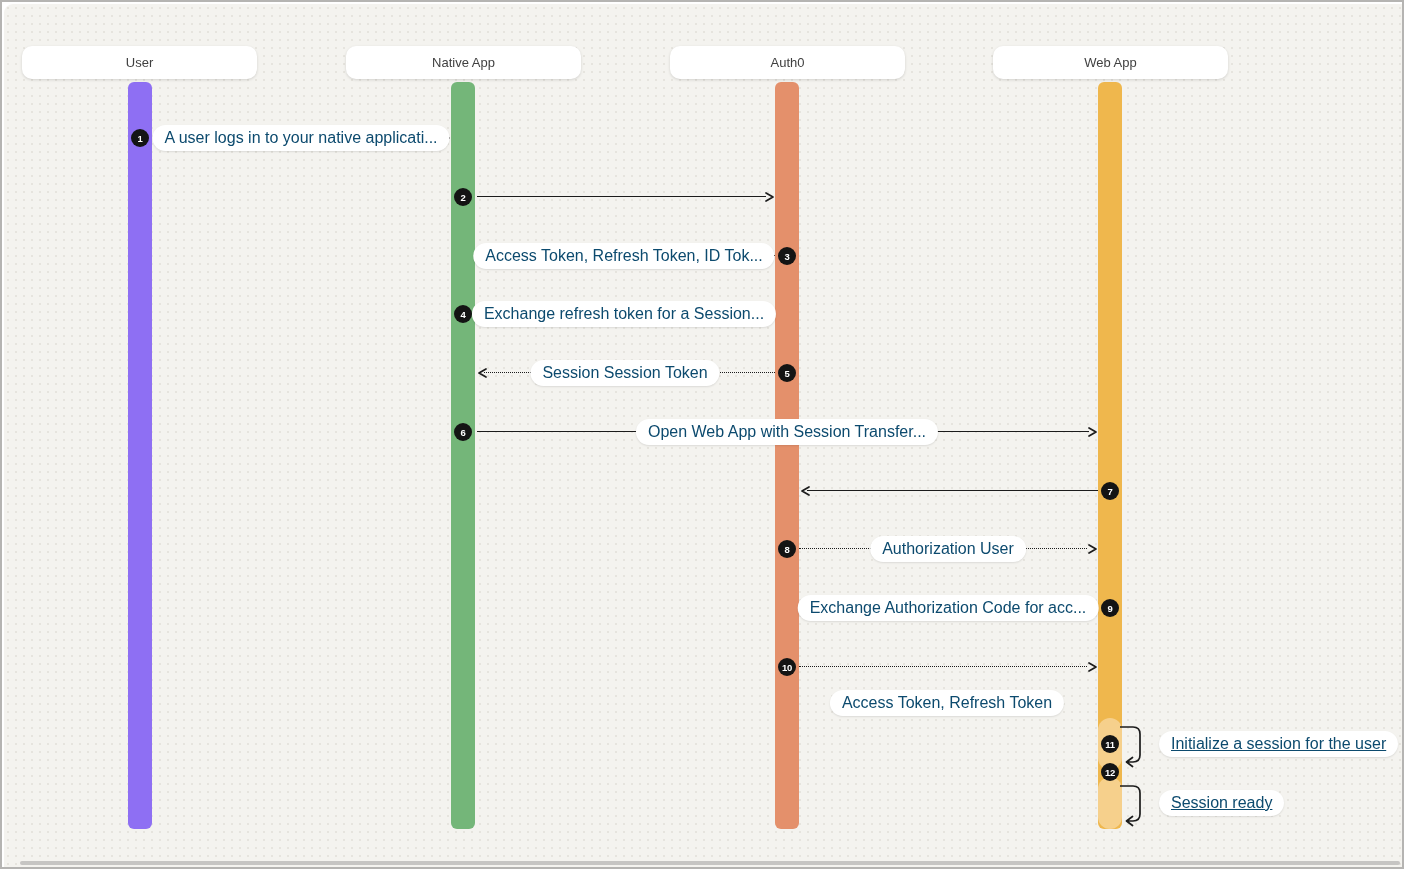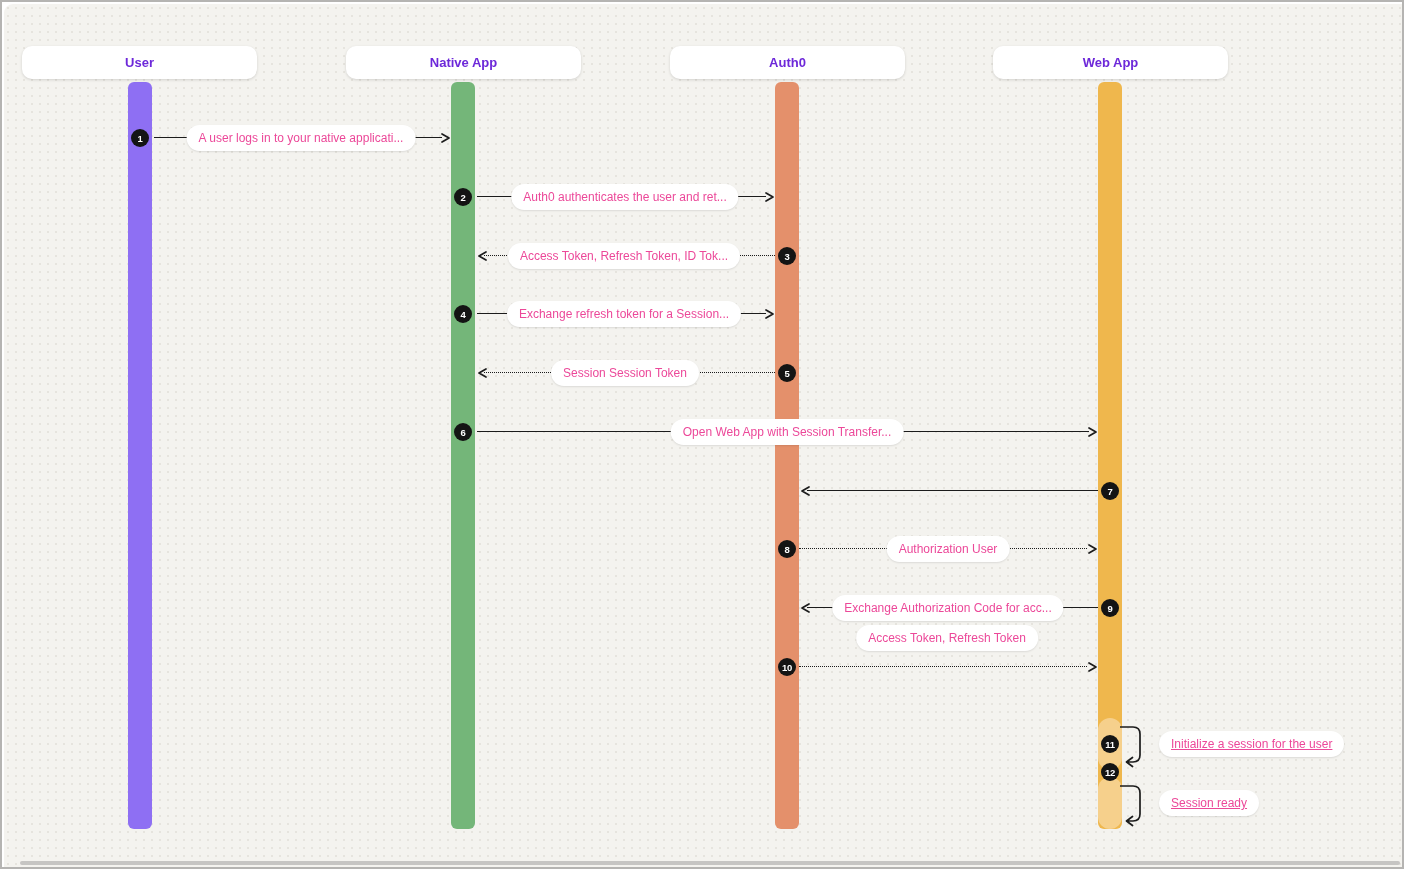--- a/index.html
+++ b/index.html
@@ -11,34 +11,34 @@
   .canvas{
     position:absolute;left:2px;top:2px;right:0;bottom:0;
     background-color:#f4f3ef;
     background-image:radial-gradient(circle,#e6e4de 1px,transparent 1.3px);
     background-size:8px 8px;
     border-top-left-radius:9px;
   }
   .actor-header{
     position:absolute;height:33px;width:235px;background:#ffffff;border-radius:10px;
     box-shadow:0 1px 3px rgba(0,0,0,0.14);display:flex;align-items:center;justify-content:center;
-    font-size:13px;font-weight:700;color:#6d28d9;z-index:6;
+    font-size:13px;font-weight:400;color:#404040;z-index:6;
   }
   .lifeline{
     position:absolute;top:78px;width:24px;height:747px;border-radius:6px;z-index:1;
   }
   .ll-highlight{position:absolute;width:24px;border-radius:12px;z-index:2;}
   .line{position:absolute;height:0;z-index:3;}
   .line.solid{border-top:1.7px solid #1c1c1c;}
   .line.dotted{border-top:1.8px dotted #1c1c1c;}
   .ah{position:absolute;z-index:3;}
   .selfarrow{position:absolute;z-index:3;}
   .pill{
     position:absolute;transform:translate(-50%,-50%);background:#ffffff;border-radius:14px;
-    height:26px;line-height:26px;padding:0 12px;font-size:12px;color:#ec4899;
+    height:26px;line-height:26px;padding:0 12px;font-size:16px;color:#0c4a6e;
     white-space:nowrap;box-shadow:0 1px 2px rgba(0,0,0,0.10);z-index:4;
   }
   .pill.left-anchored{transform:translateY(-50%);text-decoration:underline;}
   .badge{
     position:absolute;transform:translate(-50%,-50%);width:18px;height:18px;border-radius:50%;
     background:#141414;color:#ffffff;font-size:9.5px;font-weight:700;letter-spacing:-0.3px;
     display:flex;align-items:center;justify-content:center;z-index:5;
   }
   .h-scrollbar{
     position:absolute;left:18px;right:2px;bottom:2px;height:4px;background:#c6c5c3;
@@ -76,21 +76,20 @@
     <svg class="ah" style="left:435px;top:128px" width="12" height="12">
         <path d="M3,2 L10,6 L3,10" fill="none" stroke="#1c1c1c" stroke-width="1.7" stroke-linecap="round" stroke-linejoin="round"></path>
       </svg>
     <div class="pill" style="left:297px;top:134px">A user logs in to your native applicati...</div>
     <div class="badge" style="left:136px;top:134px">1</div>
 
     <div class="line solid" style="left:473px;top:192px;width:289px"></div>
     <svg class="ah" style="left:759px;top:187px" width="12" height="12">
         <path d="M3,2 L10,6 L3,10" fill="none" stroke="#1c1c1c" stroke-width="1.7" stroke-linecap="round" stroke-linejoin="round"></path>
       </svg>
-    <div class="pill" style="left:621px;top:193px">Auth0 authenticates the user and ret...</div>
     <div class="badge" style="left:459px;top:193px">2</div>
 
     <div class="line dotted" style="left:480px;top:251px;width:291px"></div>
     <svg class="ah" style="left:473px;top:246px" width="12" height="12">
         <path d="M9,2 L2,6 L9,10" fill="none" stroke="#1c1c1c" stroke-width="1.7" stroke-linecap="round" stroke-linejoin="round"></path>
       </svg>
     <div class="pill" style="left:620px;top:252px">Access Token, Refresh Token, ID Tok...</div>
     <div class="badge" style="left:783px;top:252px">3</div>
 
     <div class="line solid" style="left:473px;top:309px;width:289px"></div>
@@ -131,21 +130,21 @@
     <svg class="ah" style="left:796px;top:598px" width="12" height="12">
         <path d="M9,2 L2,6 L9,10" fill="none" stroke="#1c1c1c" stroke-width="1.7" stroke-linecap="round" stroke-linejoin="round"></path>
       </svg>
     <div class="pill" style="left:944px;top:604px">Exchange Authorization Code for acc...</div>
     <div class="badge" style="left:1106px;top:604px">9</div>
 
     <div class="line dotted" style="left:795px;top:662px;width:288px"></div>
     <svg class="ah" style="left:1082px;top:657px" width="12" height="12">
         <path d="M3,2 L10,6 L3,10" fill="none" stroke="#1c1c1c" stroke-width="1.7" stroke-linecap="round" stroke-linejoin="round"></path>
       </svg>
-    <div class="pill" style="left:943px;top:634px">Access Token, Refresh Token</div>
+    <div class="pill" style="left:943px;top:699px">Access Token, Refresh Token</div>
     <div class="badge" style="left:783px;top:663px">10</div>
 
     <svg class="selfarrow" style="left:1116px;top:719px" width="26" height="46" viewBox="0 0 26 46">
         <path d="M0,4 H13 Q20,4 20,11 V32 Q20,39 13,39 H7 M12.5,34.5 L6.5,39 L12.5,43.5" fill="none" stroke="#1c1c1c" stroke-width="1.7" stroke-linecap="round" stroke-linejoin="round"></path>
       </svg>
     <div class="pill left-anchored" style="left:1155px;top:740px">Initialize a session for the user</div>
     <div class="badge" style="left:1106px;top:740px">11</div>
 
     <svg class="selfarrow" style="left:1116px;top:778px" width="26" height="46" viewBox="0 0 26 46">
         <path d="M0,4 H13 Q20,4 20,11 V32 Q20,39 13,39 H7 M12.5,34.5 L6.5,39 L12.5,43.5" fill="none" stroke="#1c1c1c" stroke-width="1.7" stroke-linecap="round" stroke-linejoin="round"></path>

